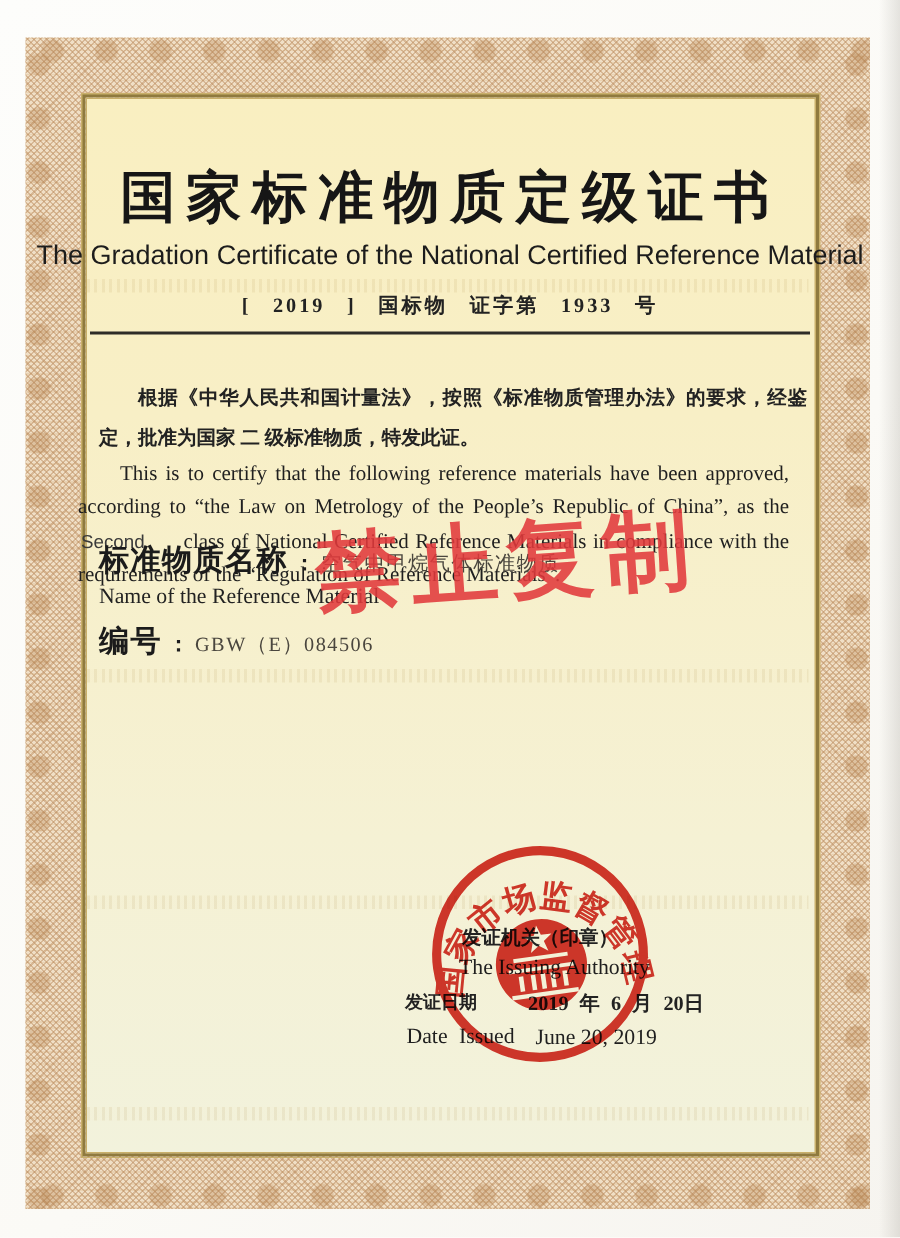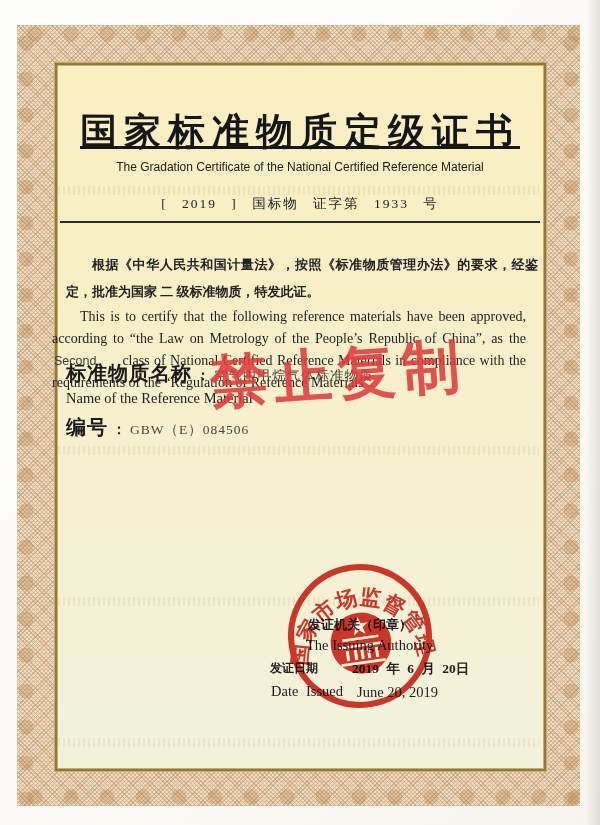--- a/index.html
+++ b/index.html
@@ -41,25 +41,25 @@
   }
   .inner{
     position:absolute;left:55px;top:63px;width:487px;height:704px;
     background:linear-gradient(180deg,#f9efc1 0%,#f8efc6 30%,#f5f1d4 70%,#f2f2dc 100%);
     border:2px solid #8f7a3e;box-shadow:inset 0 0 0 1px #c9b06a, 0 0 0 1px #c9b06a;
   }
   .shimmer{position:absolute;left:58px;width:481px;height:9px;opacity:.45;
     background:repeating-linear-gradient(90deg, rgba(190,162,100,.35) 0 2px, rgba(245,235,200,.25) 2px 5px);}
   
   .title{position:absolute;left:0;top:107px;width:600px;text-align:center;
-    font-size:37px;font-weight:bold;letter-spacing:7px;color:#161616;text-decoration:underline;}
+    font-size:37px;font-weight:bold;letter-spacing:7px;color:#161616;}
   .subtitle{position:absolute;left:0;top:160px;width:600px;text-align:center;
-    font-family:"Liberation Sans","DejaVu Sans",sans-serif;font-size:12px;color:#1c1c1c;}
+    font-family:"Liberation Sans","DejaVu Sans",sans-serif;font-size:18px;color:#1c1c1c;}
   .certline{position:absolute;left:0;top:195px;width:600px;text-align:center;
-    font-size:13.5px;font-weight:normal;word-spacing:9px;letter-spacing:2px;color:#222;}
+    font-size:13.5px;font-weight:bold;word-spacing:9px;letter-spacing:2px;color:#222;}
   .divider{position:absolute;left:60px;top:221px;width:480px;border-top:2px solid #2e2c28;}
   .stmt-cn{position:absolute;left:66px;top:238px;width:472px;font-size:13px;font-weight:600;
     line-height:27px;text-indent:2em;color:#222;text-align:justify;}
   .stmt-en{position:absolute;left:52px;top:292px;width:474px;font-size:14px;line-height:22px;
     text-align:justify;color:#1f1f1f;text-indent:2em;}
   .grade{font-family:"Liberation Sans","DejaVu Sans",sans-serif;font-size:12.5px;color:#3a3a3a;
     padding:0 26px 0 2px;}
   .field{position:absolute;left:66px;width:470px;}
   .field .lab{font-size:20px;font-weight:bold;color:#1b1b1b;letter-spacing:1px;}
   .field .colon{font-size:14px;font-weight:bold;padding:0 4px;}

